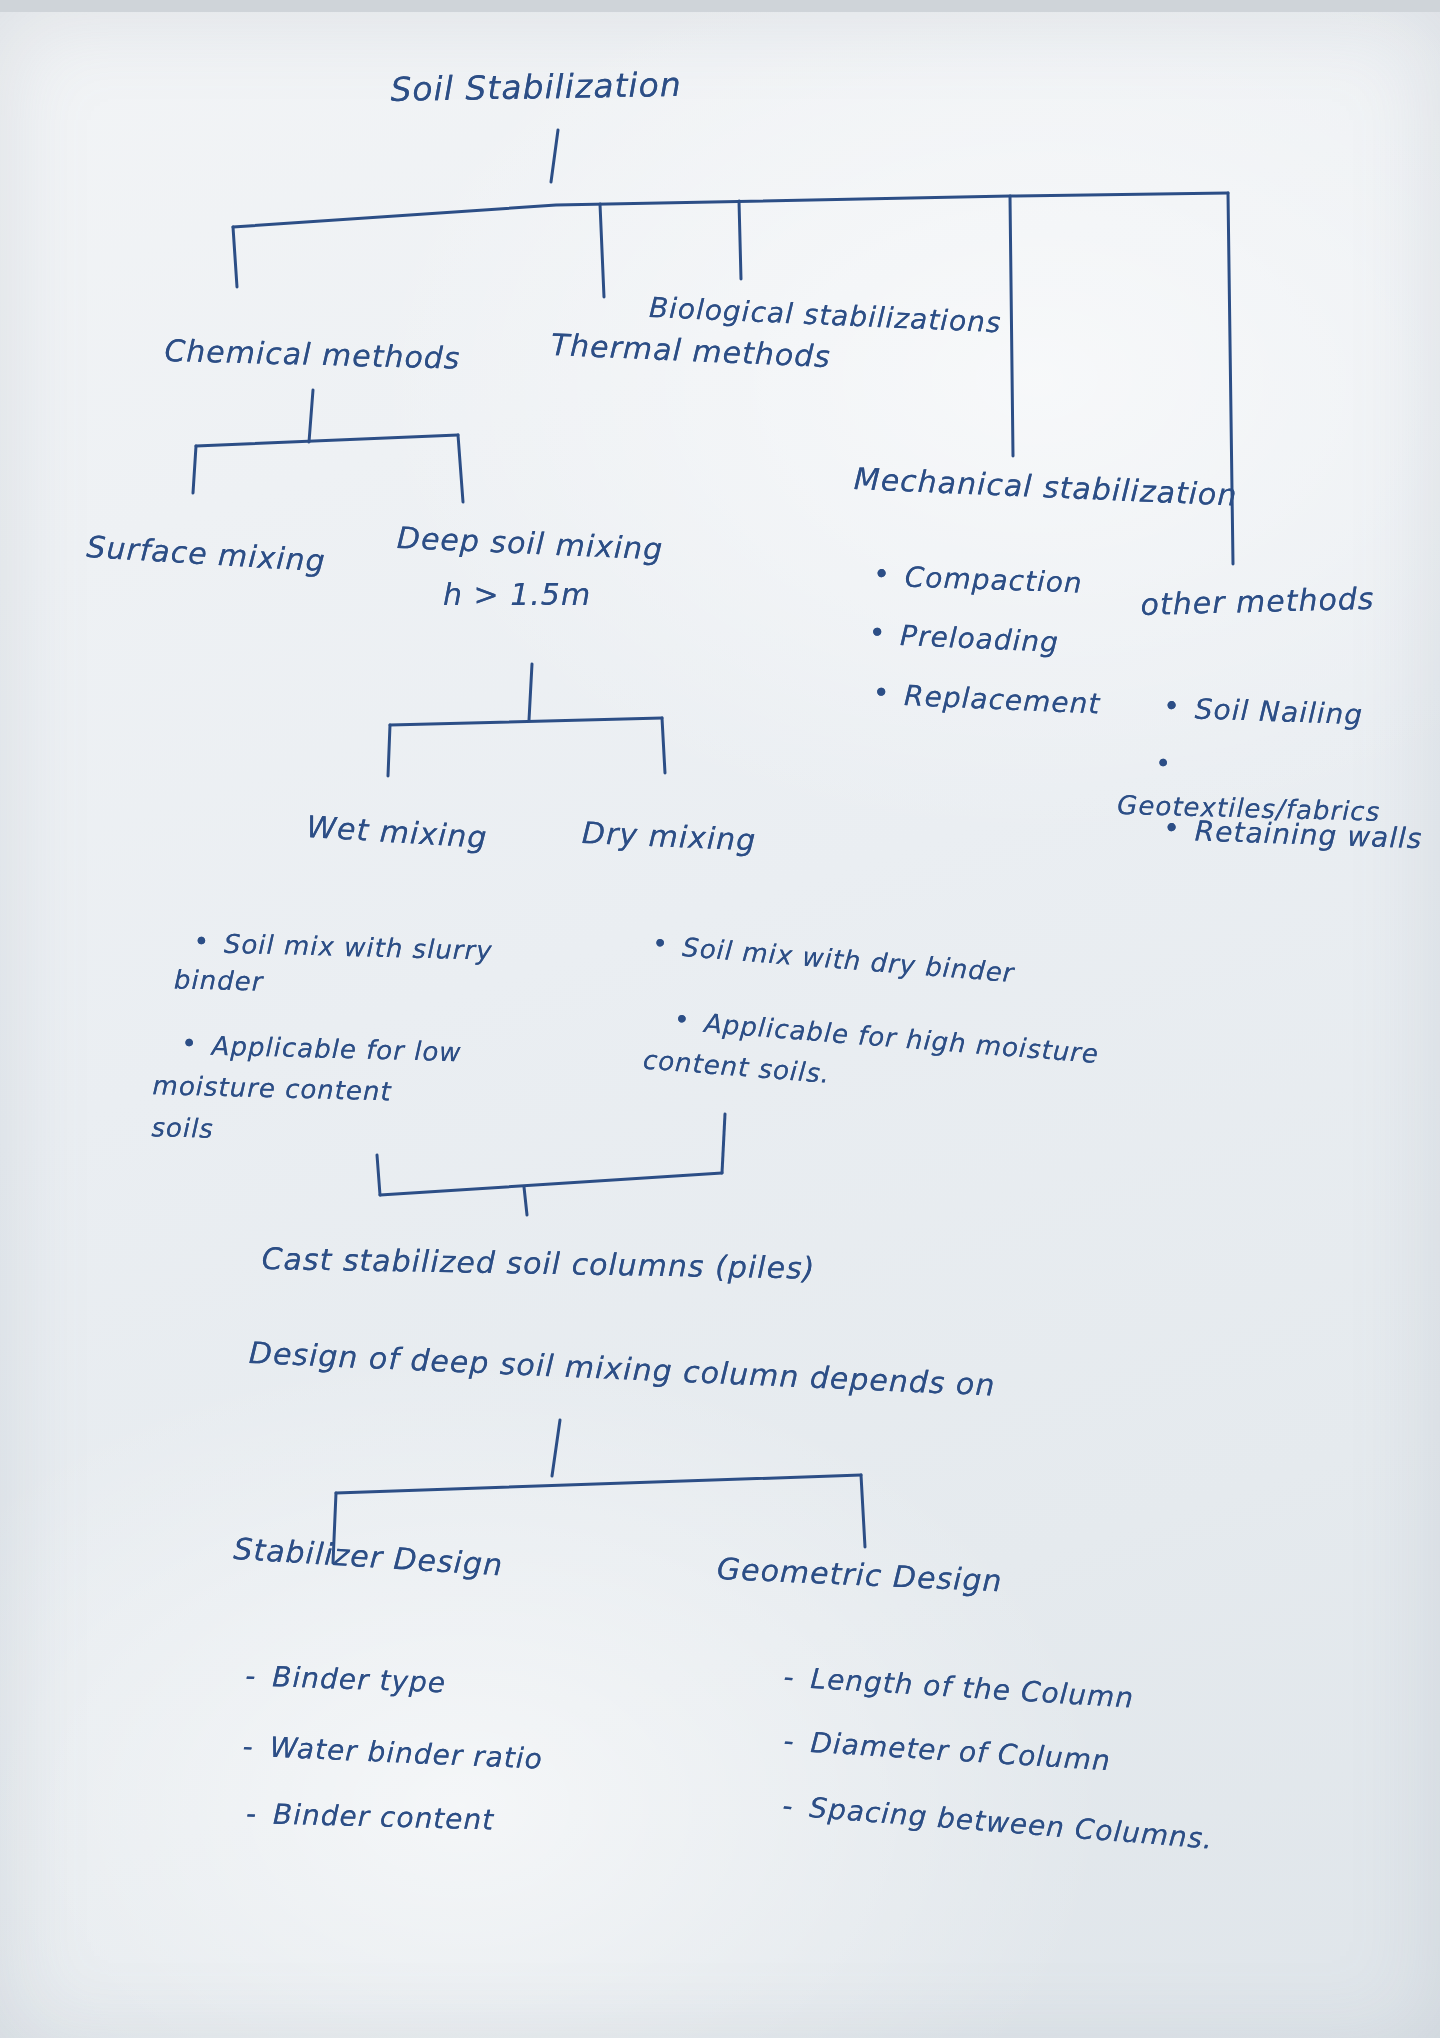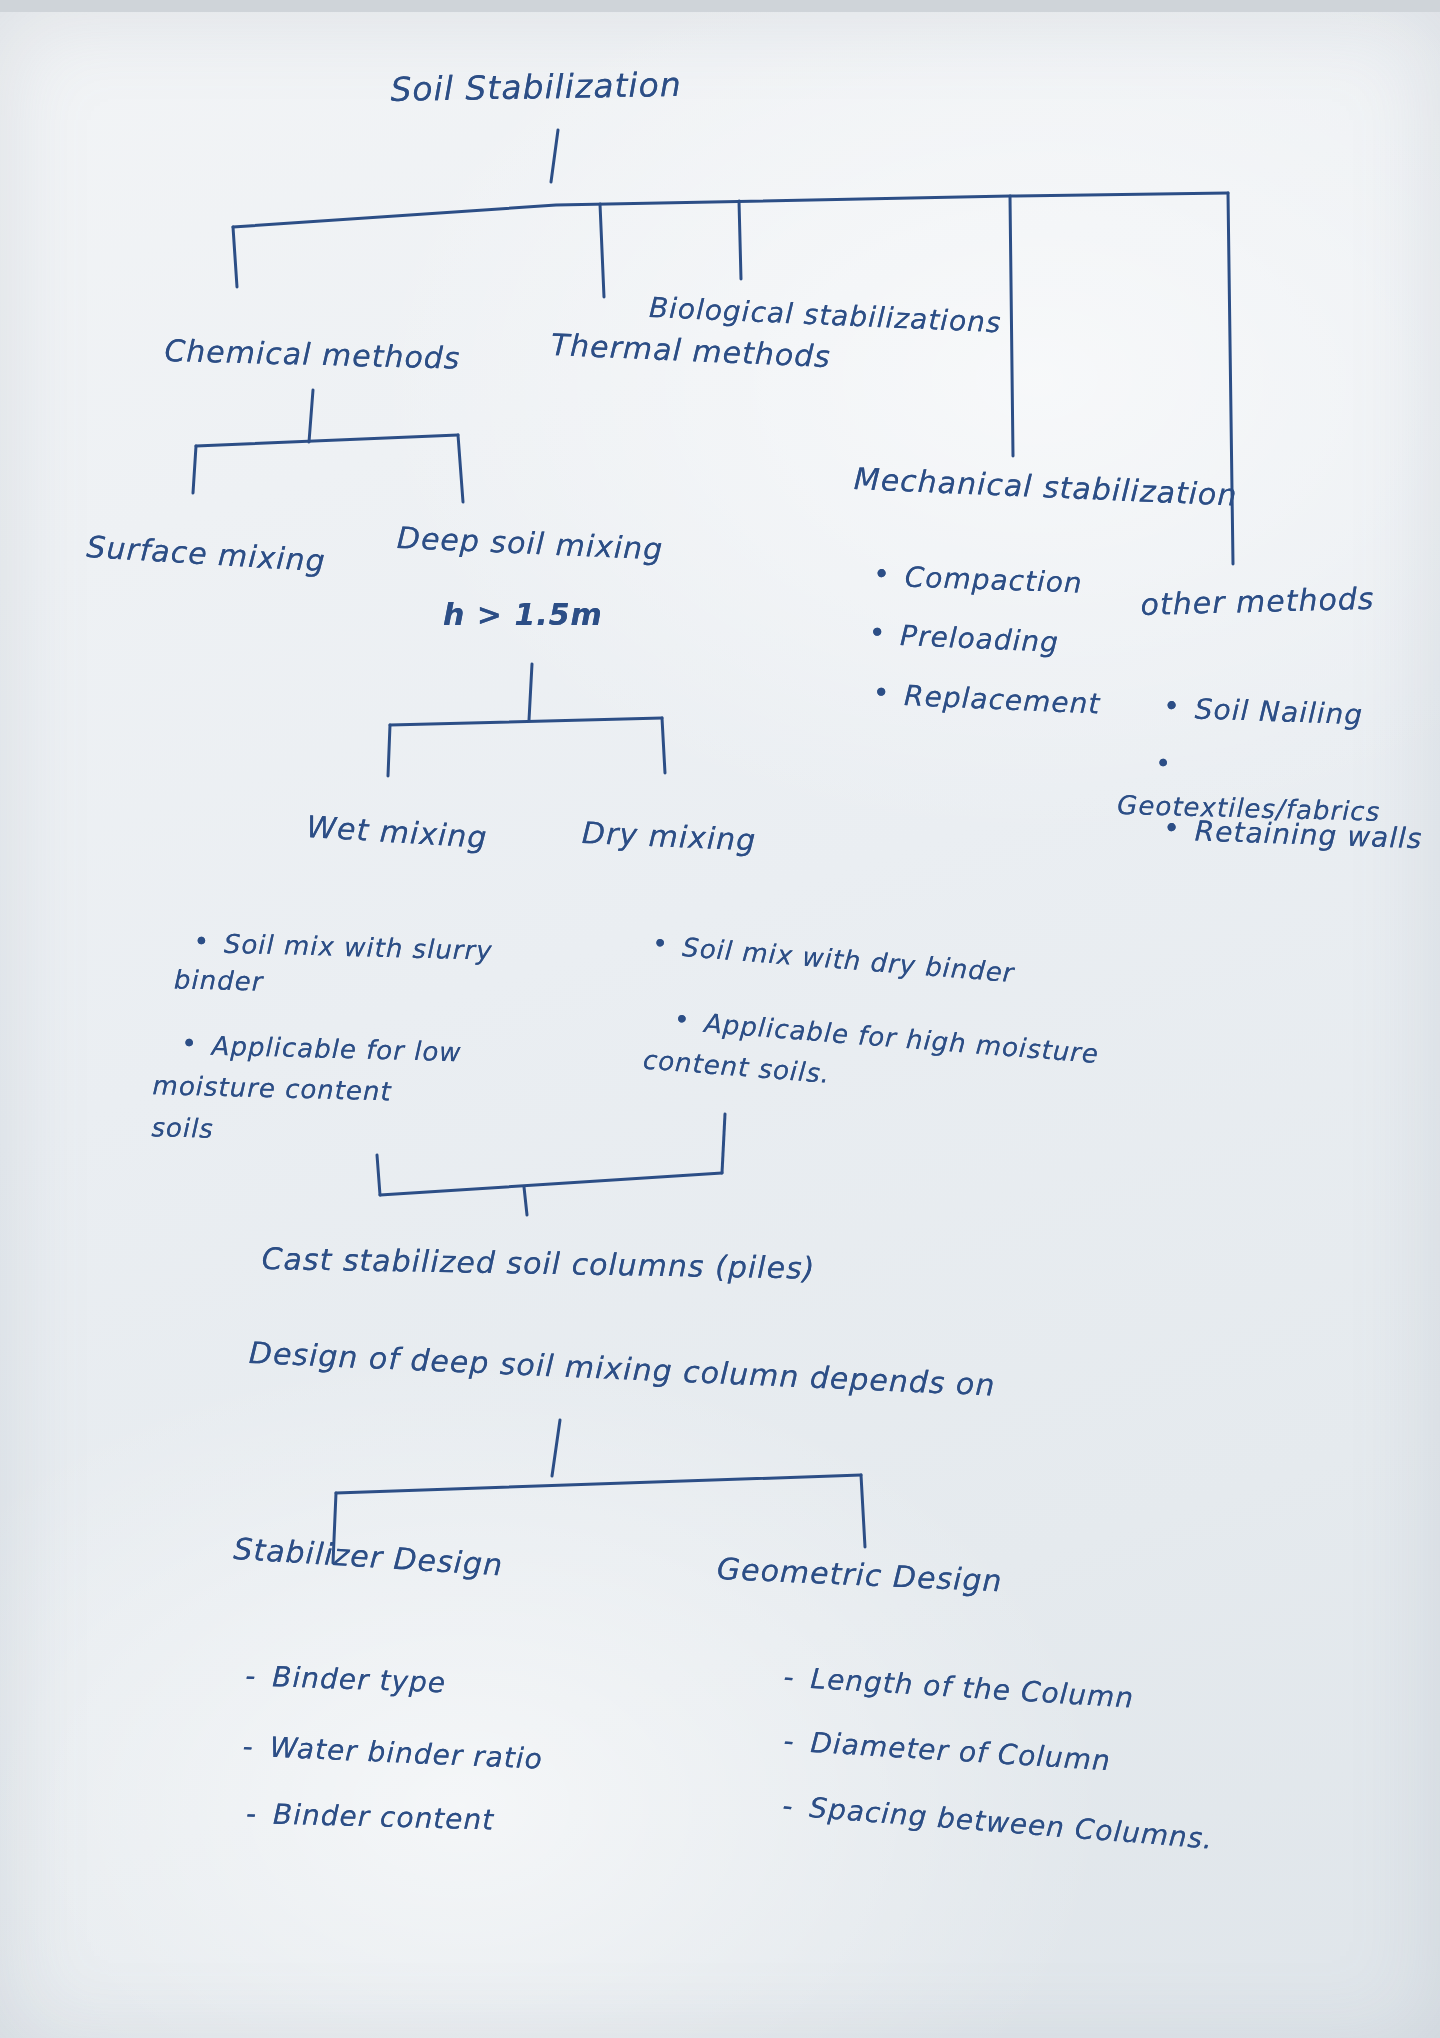--- a/index.html
+++ b/index.html
@@ -95,21 +95,21 @@
   </div>
   <div class="hw t26 item" style="left:1120px;top:692px;transform:rotate(1.5deg);">
     <span class="bullet">•</span><span>Geotextiles/fabrics</span>
   </div>
   <div class="hw t28 item" style="left:1126px;top:752px;transform:rotate(2deg);">
     <span class="bullet">•</span><span>Retaining walls</span>
   </div>
 
   <div class="hw t31" style="left:88px;top:512px;transform:rotate(3.5deg);">Surface mixing</div>
   <div class="hw t31" style="left:398px;top:503px;transform:rotate(2.5deg);">Deep soil mixing</div>
-  <div class="hw t31" style="left:443px;top:580px;transform:rotate(0deg);font-weight:bold;">h &gt; 1.5m</div>
+  <div class="hw t31" style="left:443px;top:560px;transform:rotate(0deg);">h &gt; 1.5m</div>
 
   <div class="hw t31" style="left:308px;top:792px;transform:rotate(3.5deg);">Wet mixing</div>
   <div class="hw t31" style="left:583px;top:798px;transform:rotate(2.5deg);">Dry mixing</div>
 
   <div class="hw t26 item" style="left:158px;top:874px;transform:rotate(1.5deg);line-height:1.45;">
     <span class="bullet">•</span><span>Soil mix with slurry
   binder</span>
   </div>
   <div class="hw t26 item" style="left:146px;top:970px;transform:rotate(1.5deg);line-height:1.6;">
     <span class="bullet">•</span><span>Applicable for low

